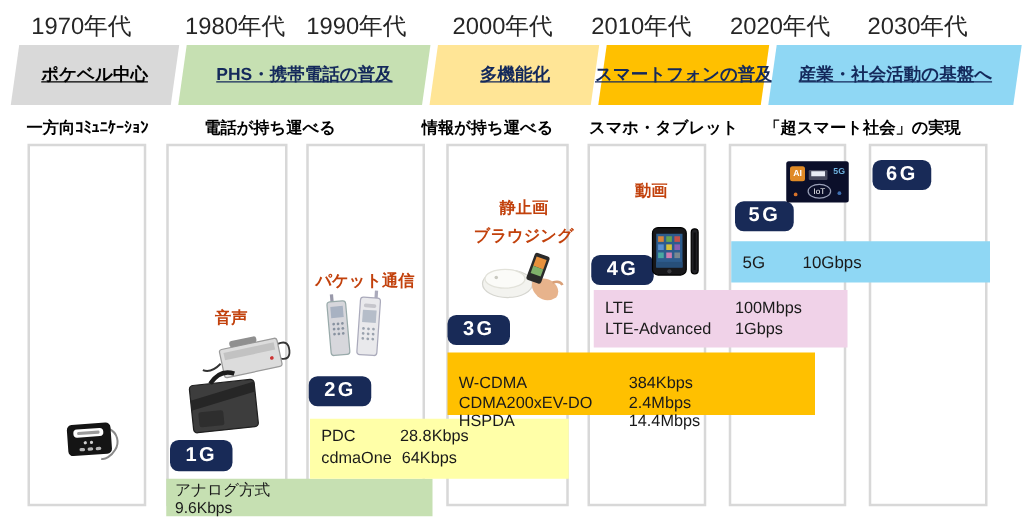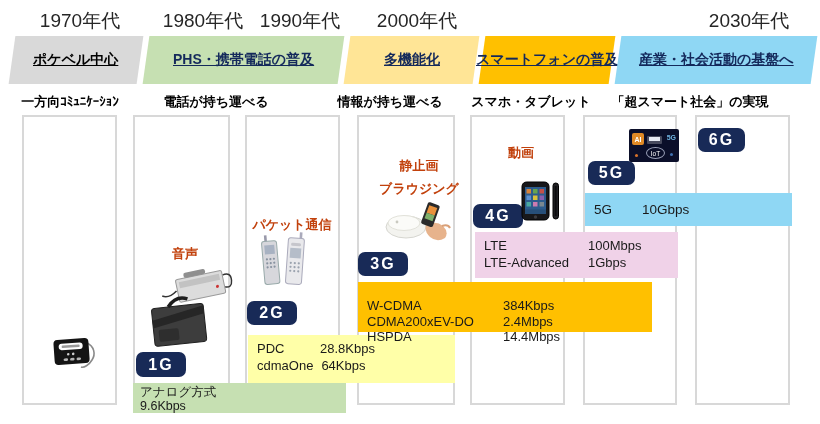--- a/index.html
+++ b/index.html
@@ -1,20 +1,20 @@
 <!DOCTYPE html>
 <html><head>
 <meta charset="utf-8">
 <style>
   html,body{margin:0;padding:0;background:#fff;}
   .stage{position:relative;width:820px;height:424px;background:#fff;overflow:hidden;
          font-family:"Liberation Sans","DejaVu Sans",sans-serif;}
   .abs{position:absolute;}
   
-  .decade{top:8px;width:110px;text-align:center;font-size:19px;color:#262626;}
+  .decade{top:8px;width:110px;font-size:19px;color:#262626;}
   
   .era{top:36px;height:48px;transform:skewX(-8deg);display:flex;align-items:center;justify-content:center;z-index:2;}
   .era-label{transform:skewX(8deg);font-weight:700;font-size:14px;text-decoration:underline;color:#14295b;white-space:nowrap;}
   
   .col{top:115px;height:290px;background:#fff;border:2px solid #d8d8d8;box-sizing:border-box;z-index:1;}
   
   .caption{top:93px;text-align:center;font-size:13px;font-weight:700;color:#000;white-space:nowrap;z-index:3;}
   
   .sband{z-index:2;box-sizing:border-box;color:#1a1a1a;}
   .srow{display:flex;padding-left:9px;white-space:nowrap;}
@@ -39,20 +39,22 @@
 </style>
 </head>
 <body>
 
 <div class="stage">
 
   <div class="abs decade" style="left:25px">1970年代</div>
   <div class="abs decade" style="left:148px">1980年代</div>
   <div class="abs decade" style="left:245px">1990年代</div>
   <div class="abs decade" style="left:362px">2000年代</div>
+  <div class="abs decade" style="left:473px">2010年代</div>
+  <div class="abs decade" style="left:584px">2020年代</div>
   <div class="abs decade" style="left:694px">2030年代</div>
 
   <div class="abs era" style="left:12px;width:128px;background:#d9d9d9">
     <span class="era-label" style="color:#000">ポケベル中心</span>
   </div>
   <div class="abs era" style="left:146px;width:195px;background:#c6e0b2">
     <span class="era-label">PHS・携帯電話の普及</span>
   </div>
   <div class="abs era" style="left:347px;width:129px;background:#ffe596">
     <span class="era-label">多機能化</span>

